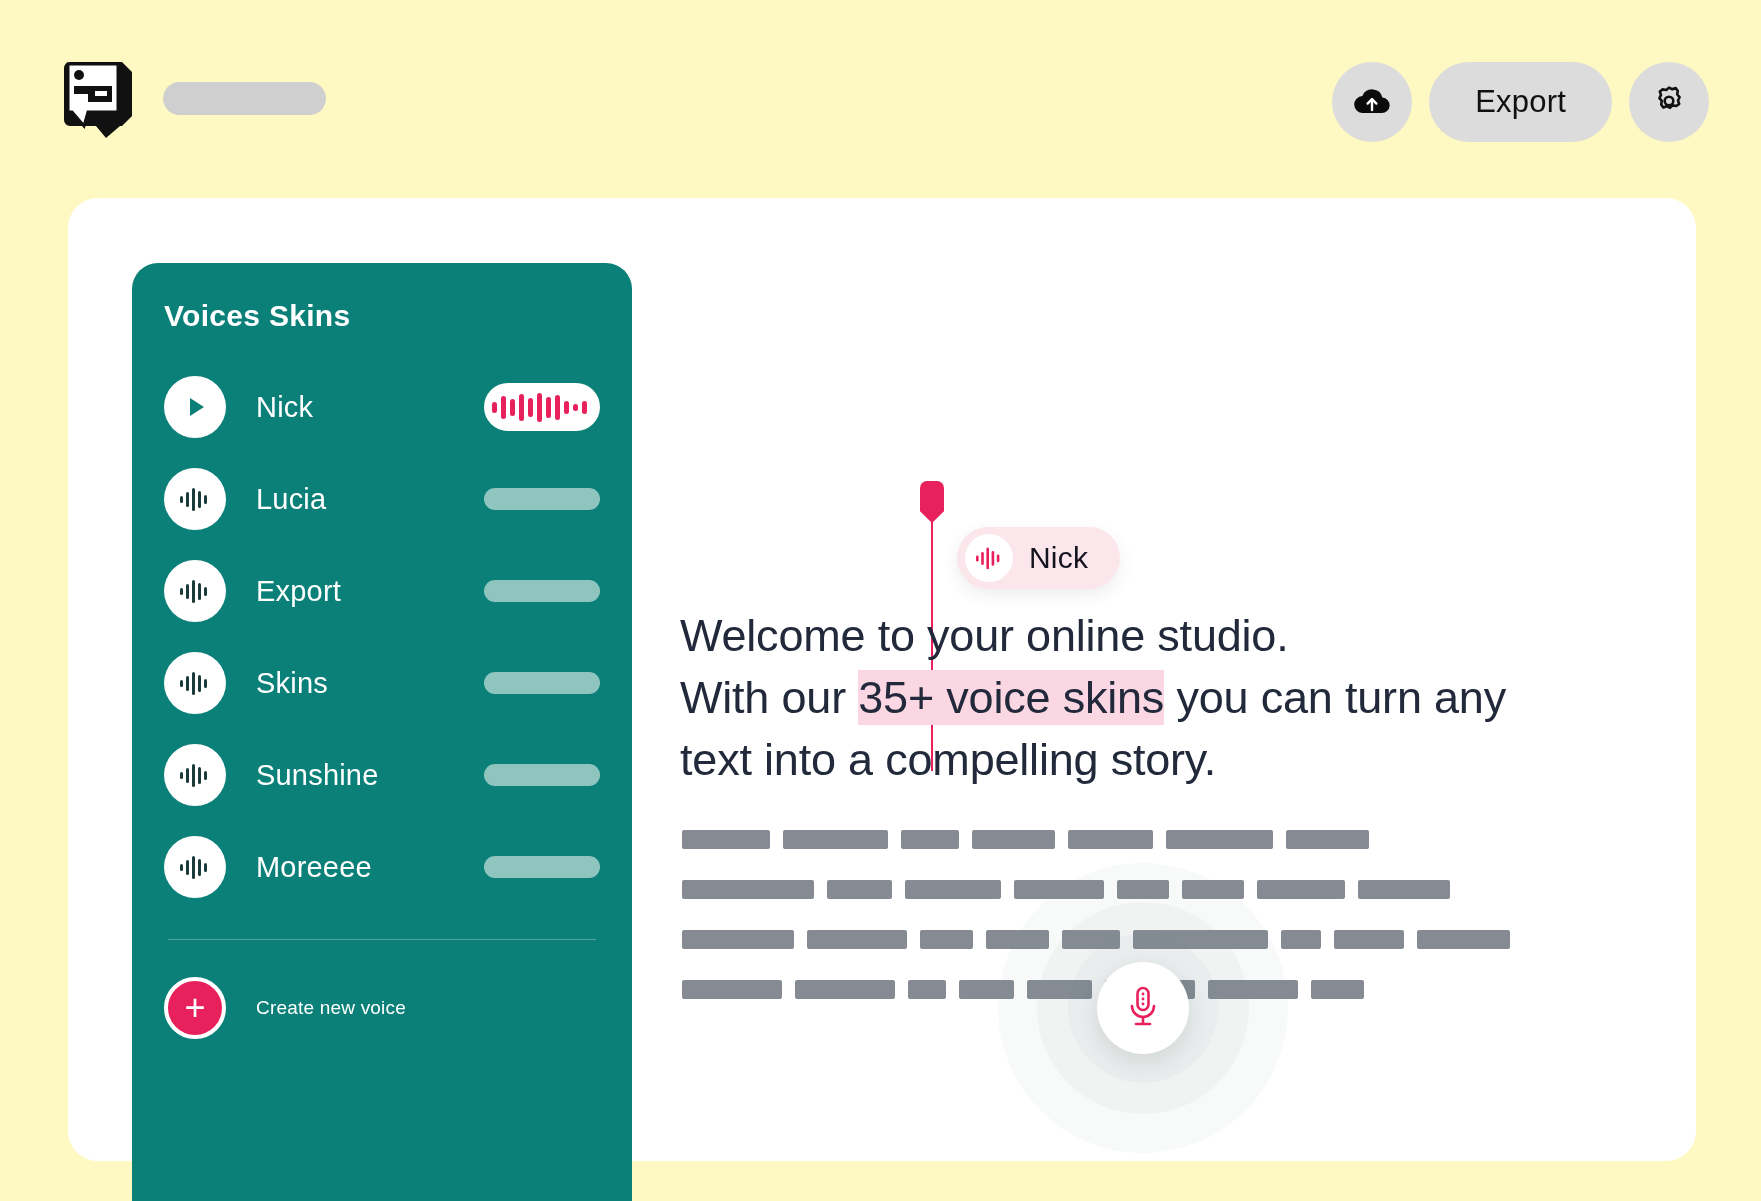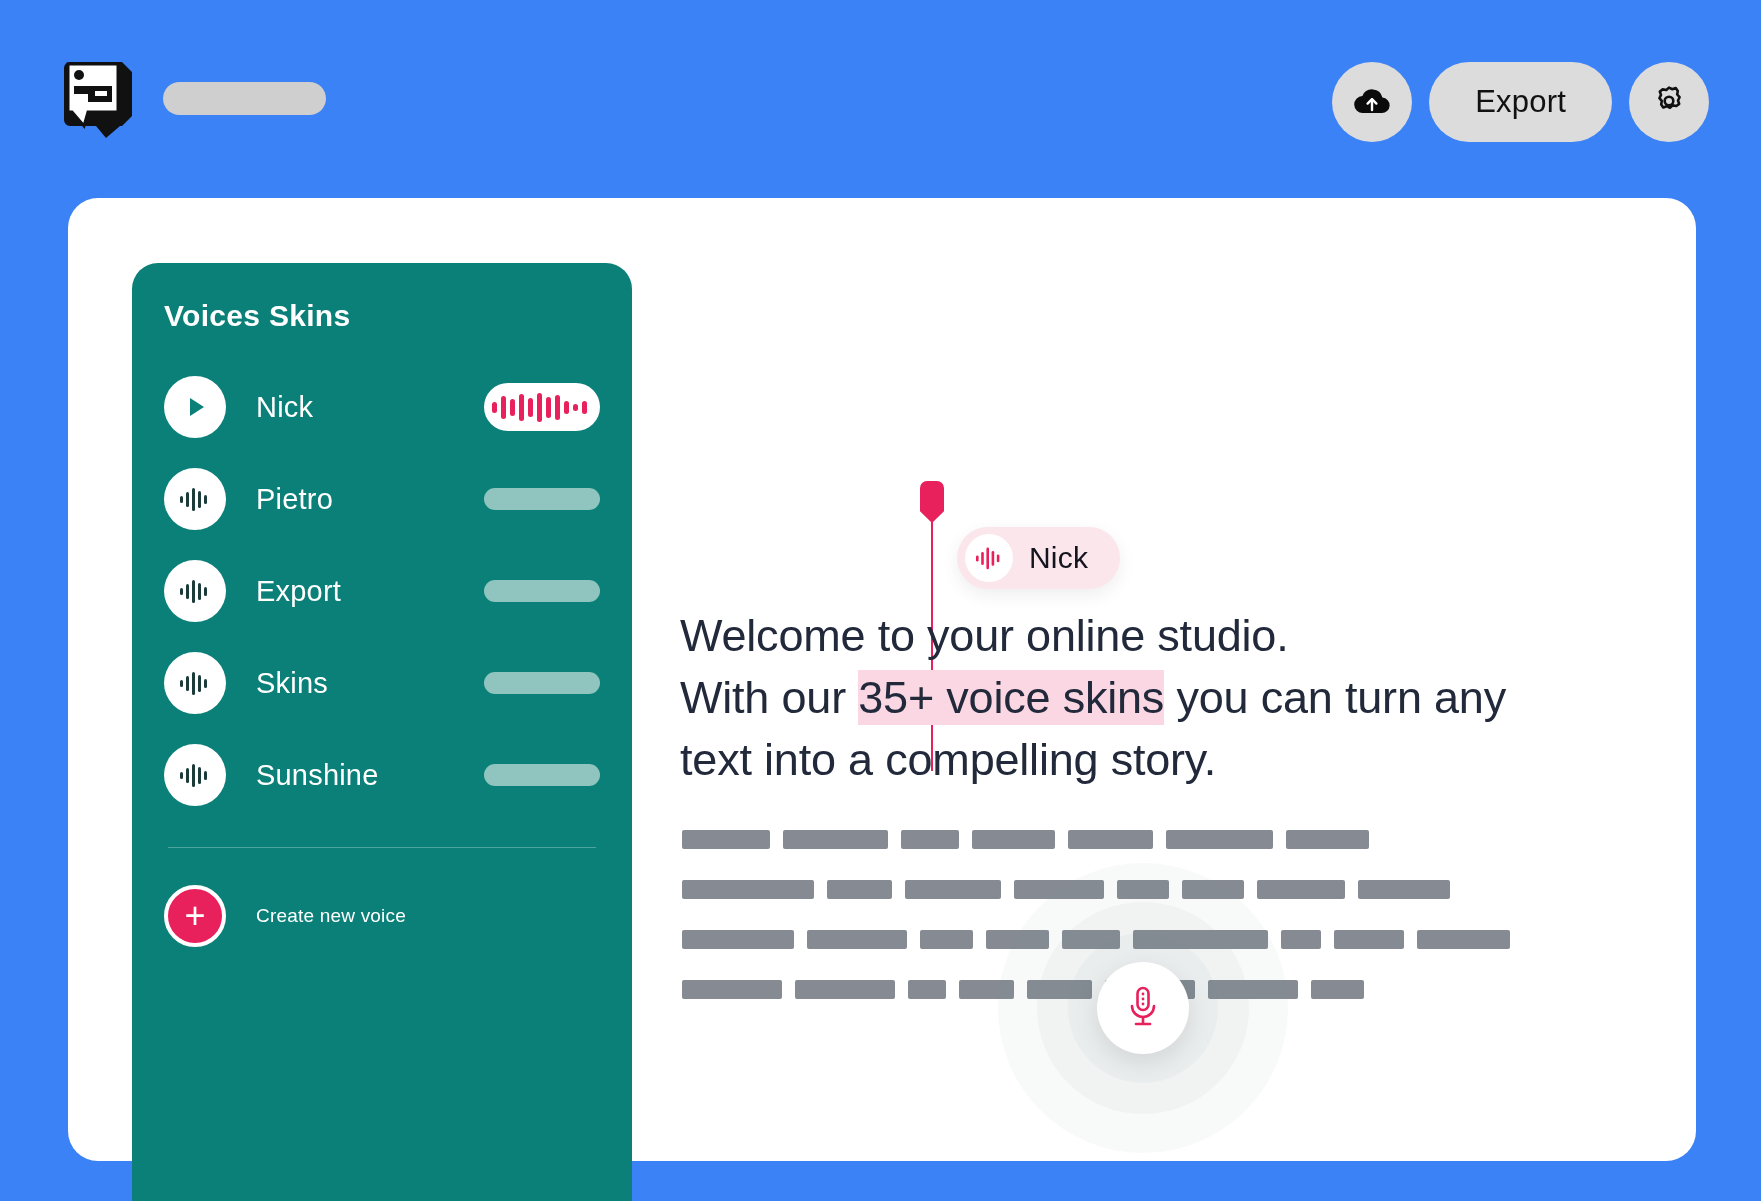--- a/index.html
+++ b/index.html
@@ -2,21 +2,21 @@
 <html><head>
 <meta charset="utf-8">
 <style>
   * { box-sizing: border-box; margin: 0; padding: 0; }
   html, body {
     width: 1761px; height: 1201px;
     background: #ececec;
     font-family: "Liberation Sans", sans-serif;
     overflow: hidden;
   }
-  #app { position: relative; width: 1761px; height: 1201px; background: #3b82f6; }
+  #app { position: relative; width: 1761px; height: 1201px; background: #fef9c3; }
 
   
   .header {
     position: absolute; top: 0; left: 0; width: 1761px; height: 180px;
   }
   .logo {
     position: absolute; left: 62px; top: 60px; width: 72px; height: 78px;
   }
   .header-title-placeholder {
     position: absolute; left: 163px; top: 82px;
@@ -234,21 +234,21 @@
           <svg viewBox="0 0 34 30" width="34" height="30">
             <g fill="#1b3b3b">
               <rect x="2" y="12" width="3" height="7" rx="1.5"></rect>
               <rect x="8" y="8" width="3" height="15" rx="1.5"></rect>
               <rect x="14" y="4" width="3" height="23" rx="1.5"></rect>
               <rect x="20" y="7" width="3" height="17" rx="1.5"></rect>
               <rect x="26" y="11" width="3" height="9" rx="1.5"></rect>
             </g>
           </svg>
         </span>
-        <span class="voice-name">Pietro</span>
+        <span class="voice-name">Lucia</span>
         <span class="voice-meter"></span>
       </div>
 
       <div class="voice-row">
         <span class="voice-avatar">
           <svg viewBox="0 0 34 30" width="34" height="30">
             <g fill="#1b3b3b">
               <rect x="2" y="12" width="3" height="7" rx="1.5"></rect>
               <rect x="8" y="8" width="3" height="15" rx="1.5"></rect>
               <rect x="14" y="4" width="3" height="23" rx="1.5"></rect>
@@ -286,20 +286,35 @@
               <rect x="14" y="4" width="3" height="23" rx="1.5"></rect>
               <rect x="20" y="7" width="3" height="17" rx="1.5"></rect>
               <rect x="26" y="11" width="3" height="9" rx="1.5"></rect>
             </g>
           </svg>
         </span>
         <span class="voice-name">Sunshine</span>
         <span class="voice-meter"></span>
       </div>
 
+      <div class="voice-row">
+        <span class="voice-avatar">
+          <svg viewBox="0 0 34 30" width="34" height="30">
+            <g fill="#1b3b3b">
+              <rect x="2" y="12" width="3" height="7" rx="1.5"></rect>
+              <rect x="8" y="8" width="3" height="15" rx="1.5"></rect>
+              <rect x="14" y="4" width="3" height="23" rx="1.5"></rect>
+              <rect x="20" y="7" width="3" height="17" rx="1.5"></rect>
+              <rect x="26" y="11" width="3" height="9" rx="1.5"></rect>
+            </g>
+          </svg>
+        </span>
+        <span class="voice-name">Moreeee</span>
+        <span class="voice-meter"></span>
+      </div>
 
       <div class="divider"></div>
 
       <div class="create-row">
         <span class="plus-circle">+</span>
         <span class="create-label">Create new voice</span>
       </div>
     </div>
 
     <div class="editor">

